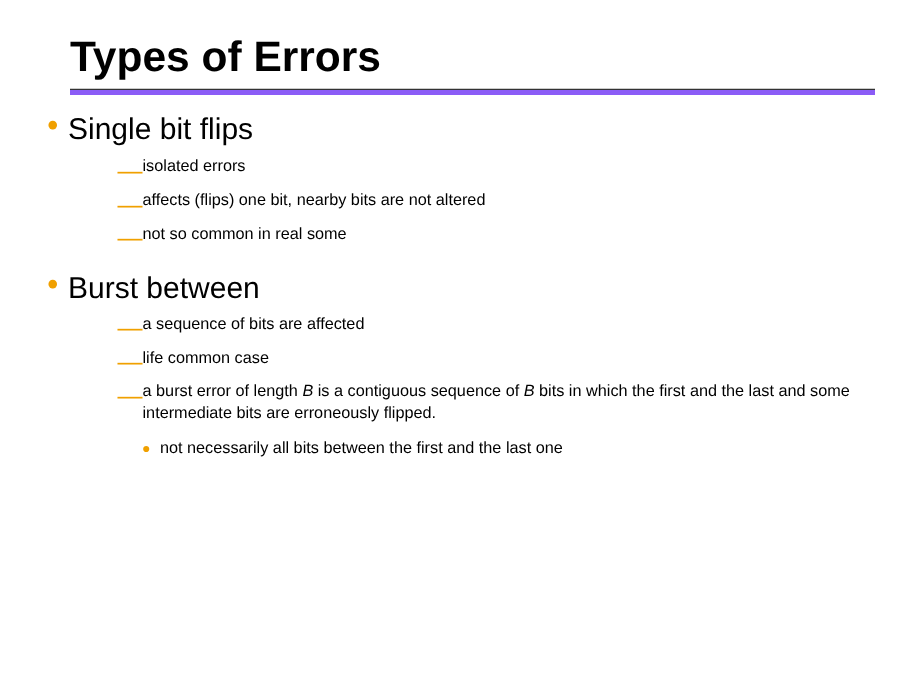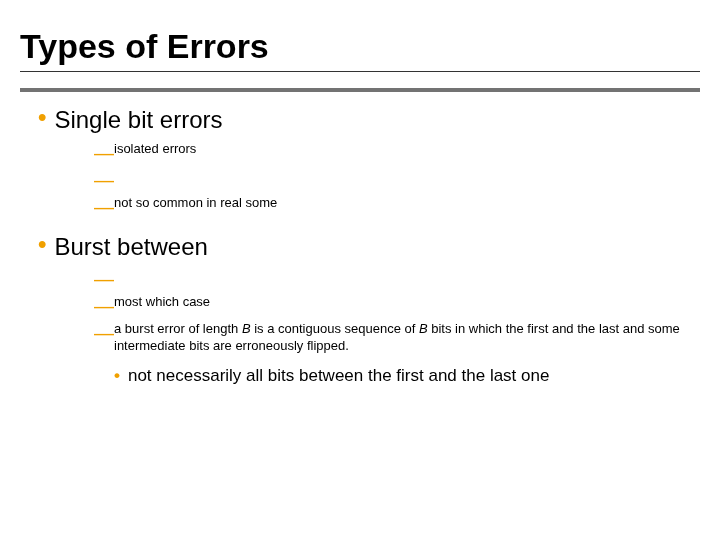--- a/index.html
+++ b/index.html
@@ -6,23 +6,24 @@
   body {
     width: 720px;
     height: 540px;
     background: #ffffff;
     font-family: Verdana, Geneva, sans-serif;
     color: #000000;
     padding: 28px 20px 20px 20px;
     overflow: hidden;
   }
   .title-wrap {
-    border-bottom: 4px solid #737373;
-    padding-bottom: 16px;
+    border-bottom: 4px solid #8b5cf6;
+    padding-bottom: 0px;
     margin-bottom: 12px;
+    margin-left: 36px;
   }
   .title {
     font-size: 34px;
     font-weight: 900;
     line-height: 1.1;
     border-bottom: 1px solid #333;
     padding-bottom: 6px;
   }
   .level1 {
     padding-left: 18px;
@@ -78,62 +79,64 @@
     align-items: flex-start;
     gap: 8px;
   }
   .bullet3 {
     color: #f0a000;
     font-size: 17px;
     line-height: 1.35;
     font-weight: 900;
   }
   .level3-text {
-    font-size: 17px;
+    font-size: 13px;
     line-height: 1.35;
   }
 </style>
 </head>
 <body>
 
 <div class="title-wrap">
   <h1 class="title">Types of Errors</h1>
 </div>
 
 <div class="level1">
 
   <div class="level1-item">
     <span class="bullet1">•</span>
-    <span class="level1-text">Single bit errors</span>
+    <span class="level1-text">Single bit flips</span>
   </div>
   <div class="level2">
     <div class="level2-item">
       <span class="dash2">—</span>
       <span class="level2-text">isolated errors</span>
     </div>
     <div class="level2-item">
       <span class="dash2">—</span>
+      <span class="level2-text">affects (flips) one bit, nearby bits are not altered</span>
     </div>
     <div class="level2-item">
       <span class="dash2">—</span>
       <span class="level2-text">not so common in real some</span>
     </div>
   </div>
 
   <div class="level1-item">
     <span class="bullet1">•</span>
     <span class="level1-text">Burst between</span>
   </div>
   <div class="level2">
     <div class="level2-item">
       <span class="dash2">—</span>
+      <span class="level2-text">a sequence of bits are affected</span>
     </div>
     <div class="level2-item">
       <span class="dash2">—</span>
-      <span class="level2-text">most which case</span>
+      <span class="level2-text">life common case</span>
     </div>
     <div class="level2-item">
       <span class="dash2">—</span>
       <span class="level2-text">a burst error of length <span class="italic">B</span> is a contiguous sequence of <span class="italic">B</span> bits in which the first and the last and some intermediate bits are erroneously flipped.</span>
     </div>
   </div>
   <div class="level3">
     <div class="level3-item">
       <span class="bullet3">•</span>
       <span class="level3-text">not necessarily all bits between the first and the last one</span>

